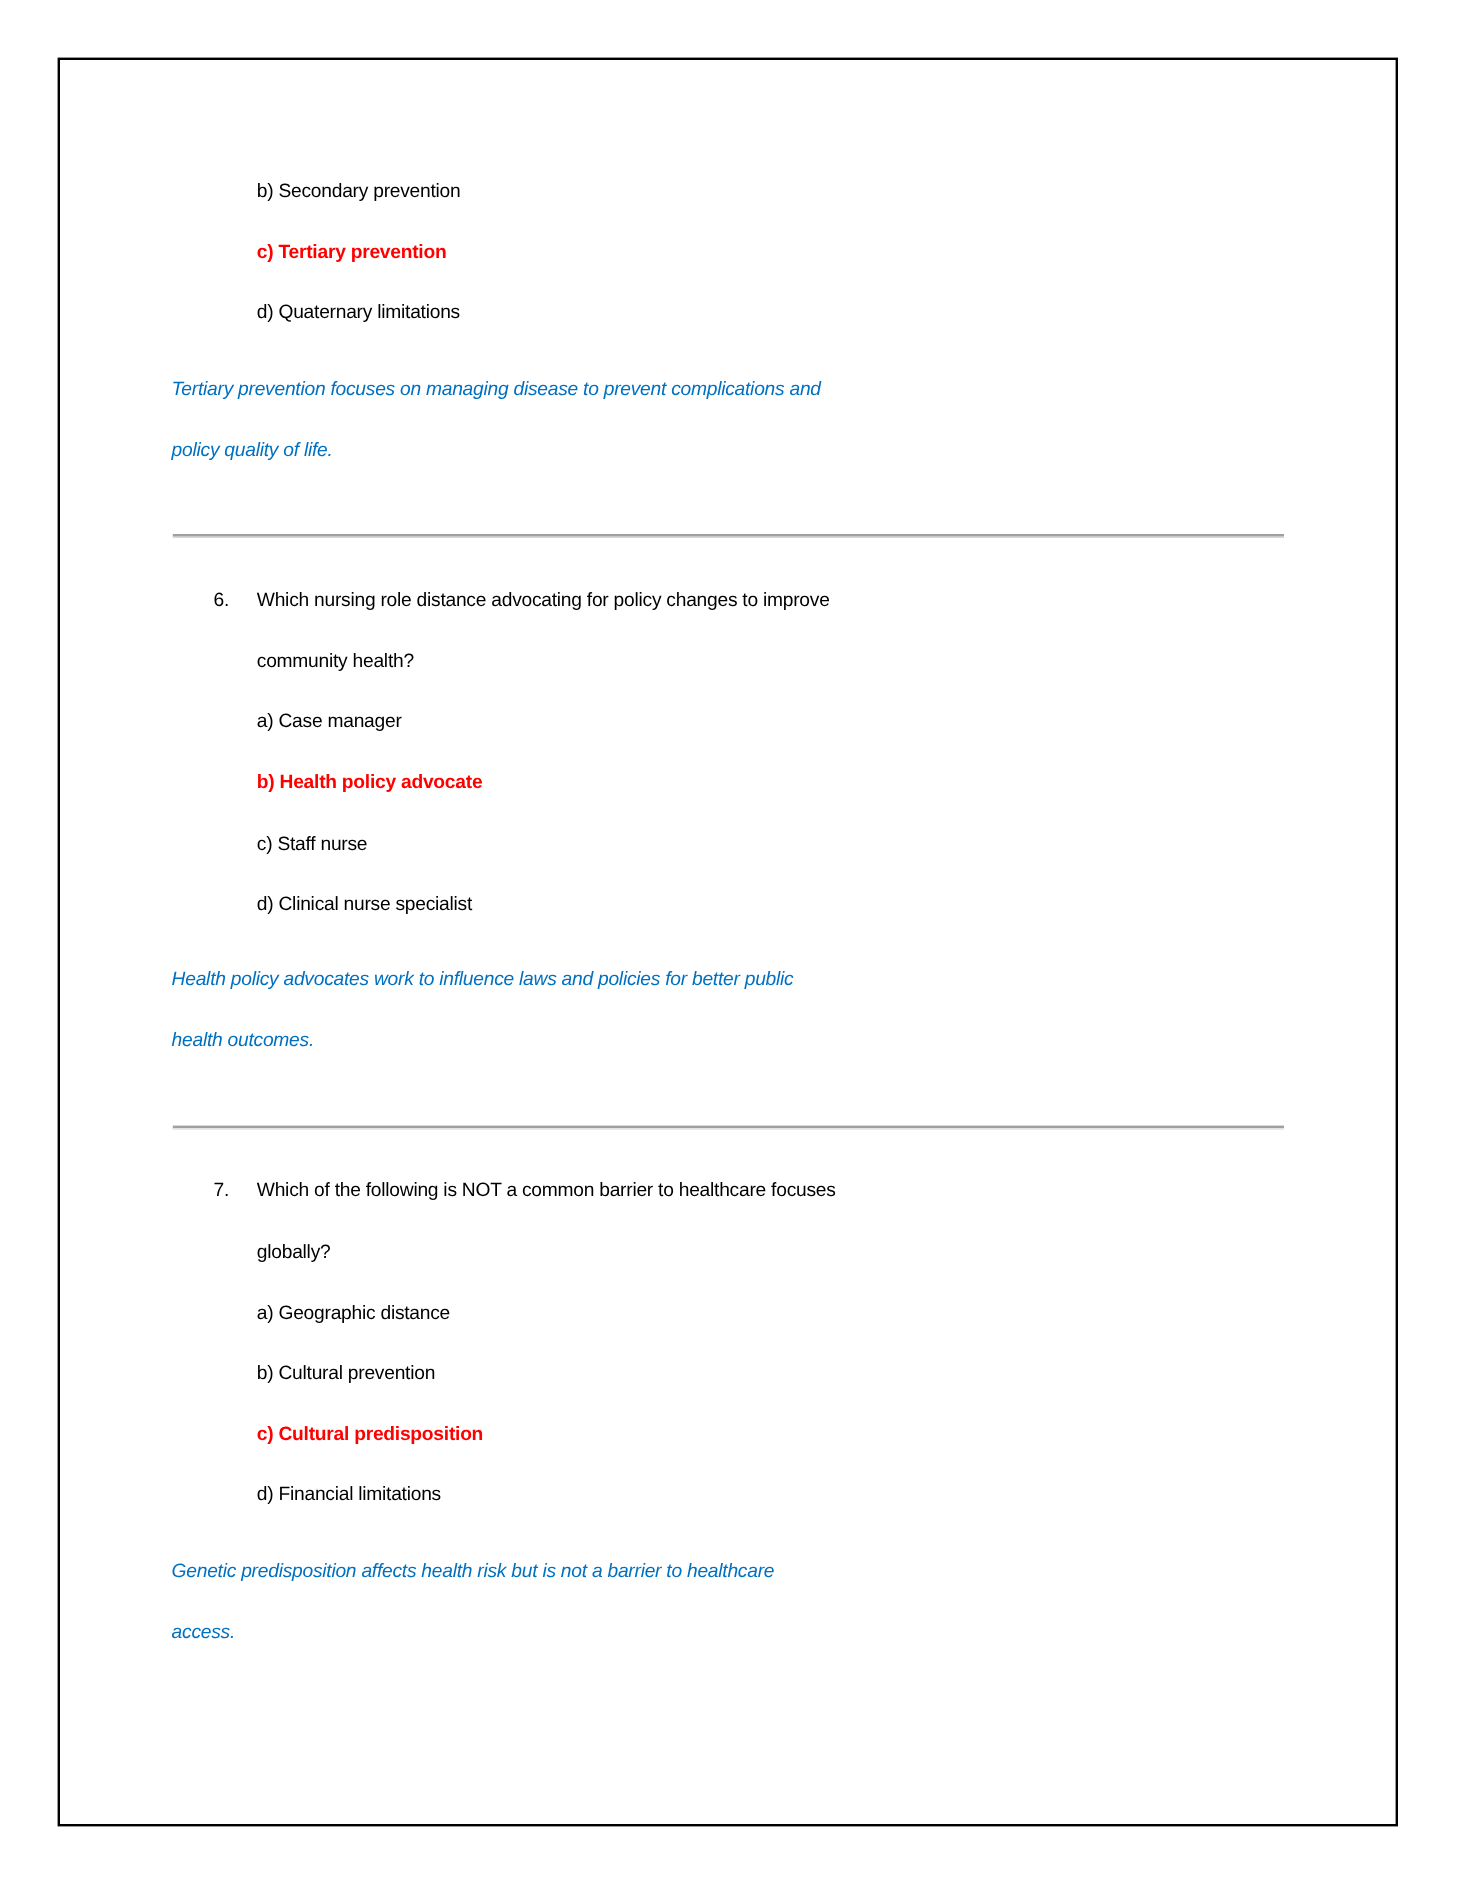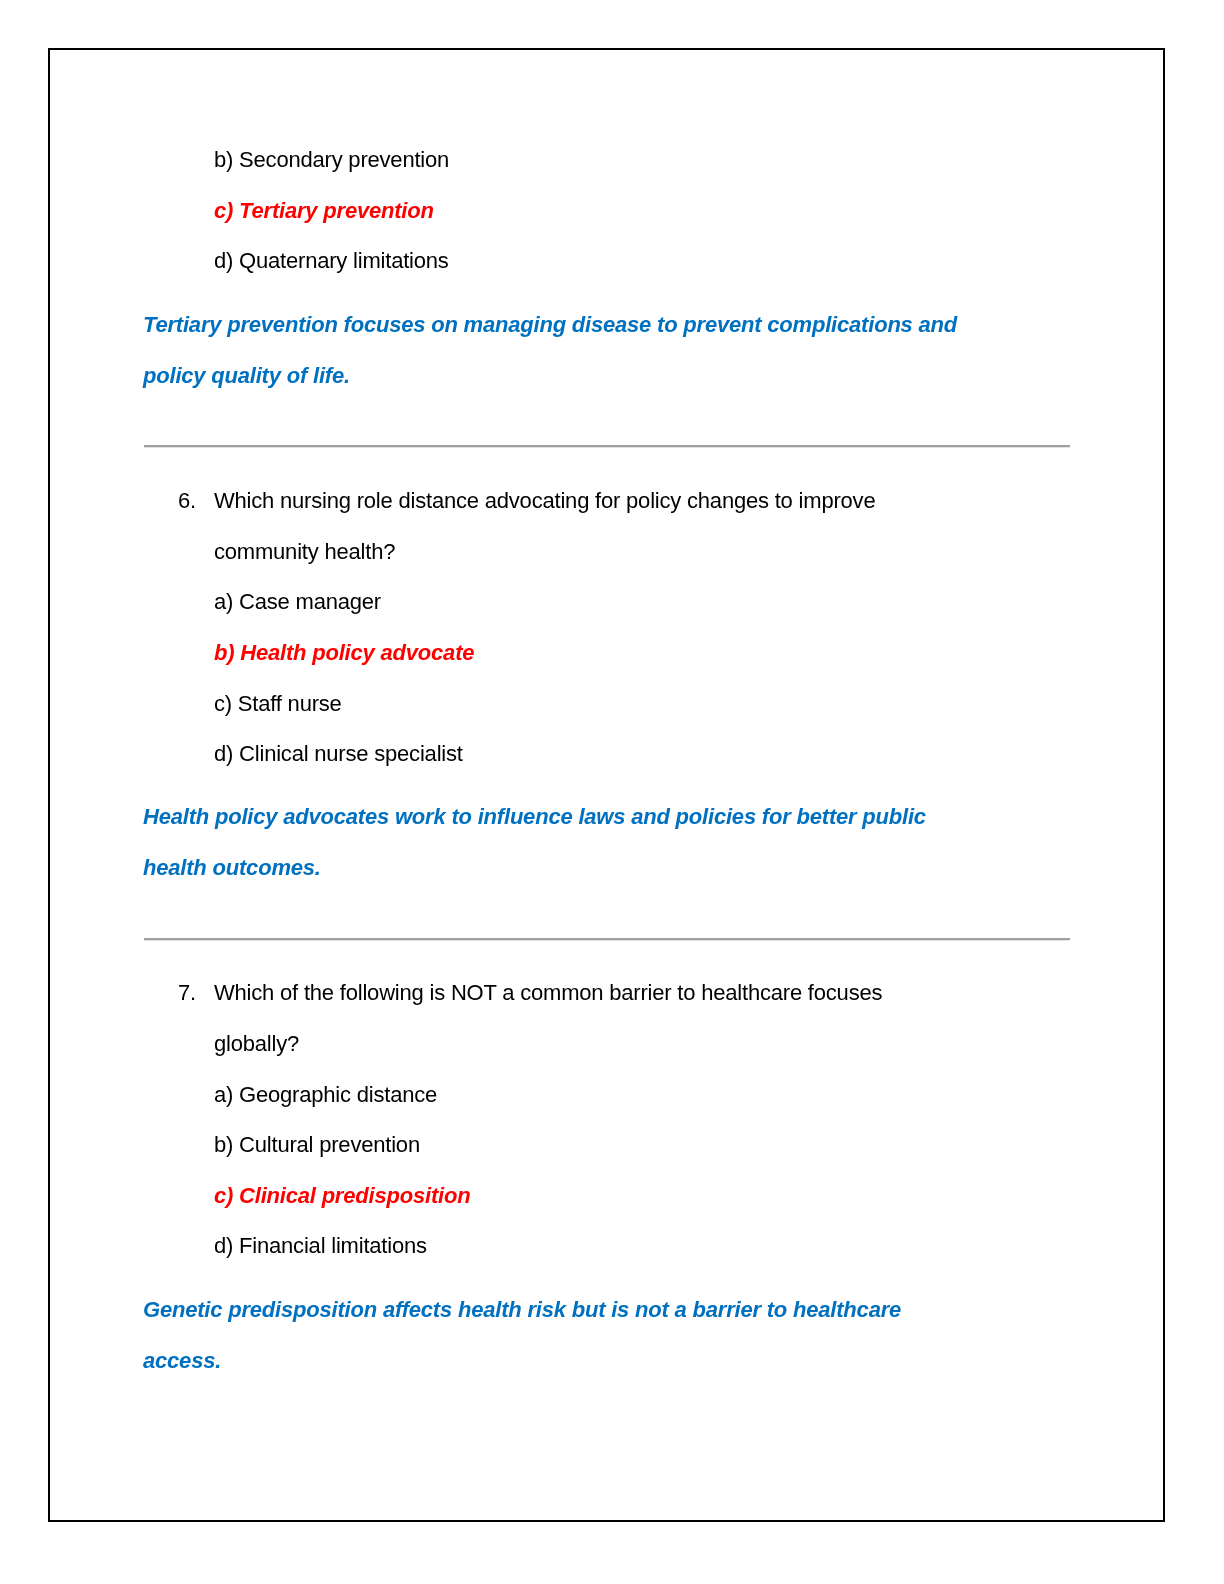--- a/index.html
+++ b/index.html
@@ -1,24 +1,24 @@
 <!DOCTYPE html>
 <html><head>
 <meta charset="utf-8">
 <style>
   html, body { margin: 0; padding: 0; background: #ffffff; }
   body { width: 1224px; height: 1584px; position: relative; overflow: hidden;
          font-family: "Liberation Sans", sans-serif; color: #000; }
   .page-border { position: absolute; left: 48px; top: 48px; width: 1113px; height: 1470px;
                  border: 2px solid #000; }
-  .line { position: absolute; font-size: 22px; line-height: 26px; white-space: nowrap;
+  .line { position: absolute; font-size: 16px; line-height: 26px; white-space: nowrap;
           letter-spacing: -0.2px; }
   .opt { left: 214px; }
-  .correct { color: #ff0000; font-weight: bold; font-style: italic; }
-  .expl { left: 143px; color: #0070c0; font-weight: bold; font-style: italic; }
+  .correct { color: #ff0000; font-weight: bold; }
+  .expl { left: 143px; color: #0070c0; font-weight: normal; font-style: italic; }
   .qnum { left: 178px; }
   .qtext { left: 214px; }
   .sep { position: absolute; left: 144px; width: 926px; height: 2px; background: #a0a0a0;
          border-bottom: 1px solid #e3e3e3; }
 </style>
 </head>
 <body>
 
 <div class="page-border"></div>
 
@@ -40,16 +40,16 @@
 <div class="line expl" style="top:804px">Health policy advocates work to influence laws and policies for better public</div>
 <div class="line expl" style="top:855px">health outcomes.</div>
 
 <div class="sep" style="top:938px"></div>
 
 <div class="line qnum" style="top:980px">7.</div>
 <div class="line qtext" style="top:980px">Which of the following is NOT a common barrier to healthcare focuses</div>
 <div class="line qtext" style="top:1031px">globally?</div>
 <div class="line opt" style="top:1082px">a) Geographic distance</div>
 <div class="line opt" style="top:1132px">b) Cultural prevention</div>
-<div class="line opt correct" style="top:1183px">c) Clinical predisposition</div>
+<div class="line opt correct" style="top:1183px">c) Cultural predisposition</div>
 <div class="line opt" style="top:1233px">d) Financial limitations</div>
 <div class="line expl" style="top:1297px">Genetic predisposition affects health risk but is not a barrier to healthcare</div>
 <div class="line expl" style="top:1348px">access.</div>
 
 </body></html>

